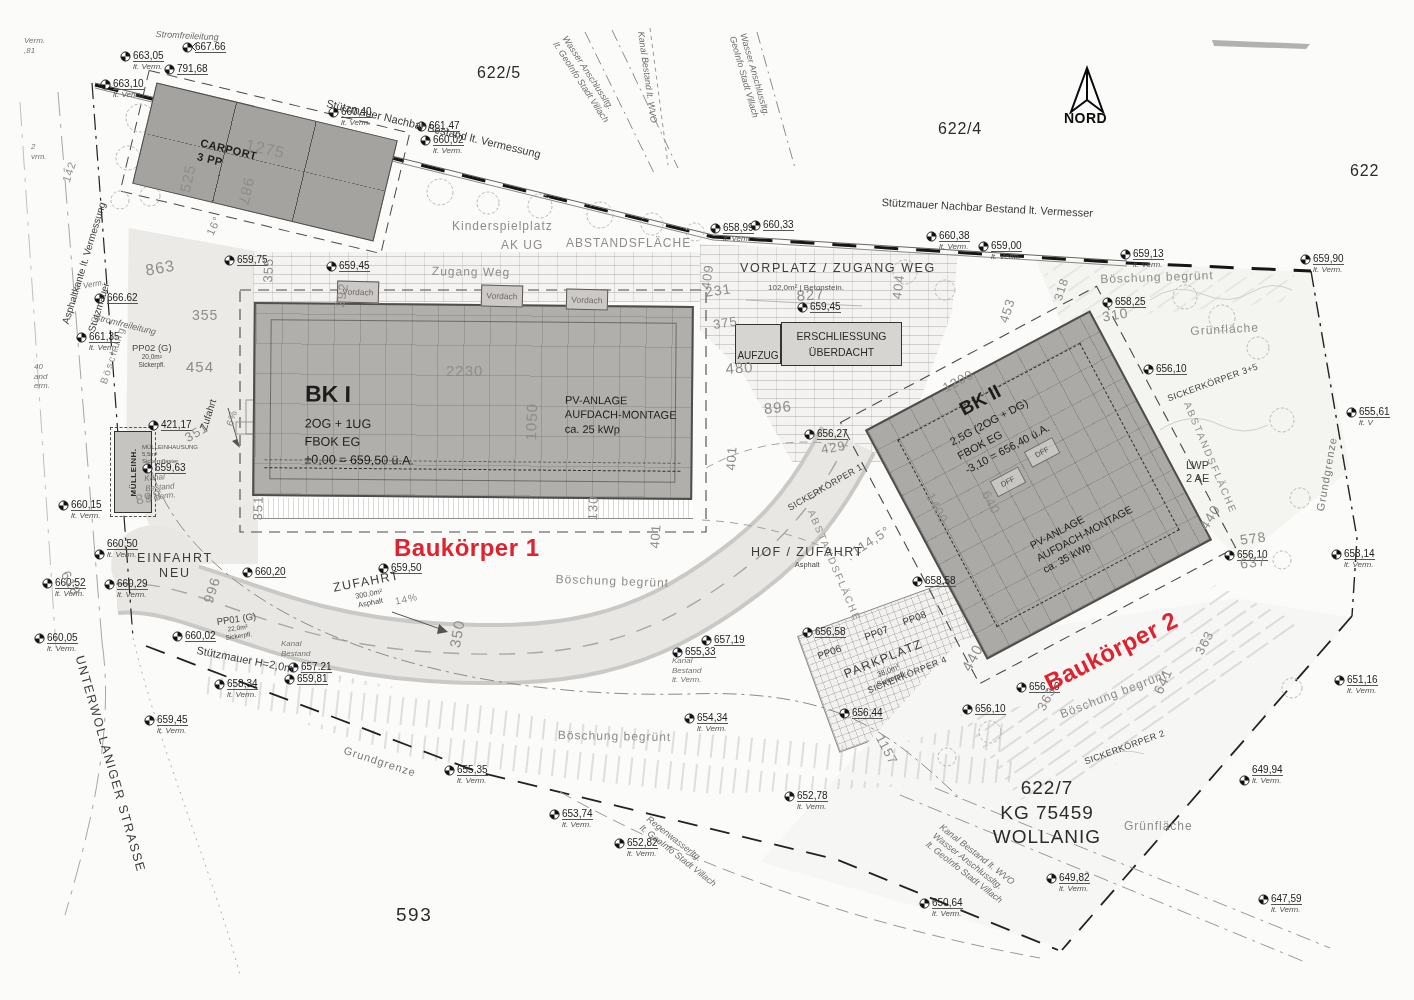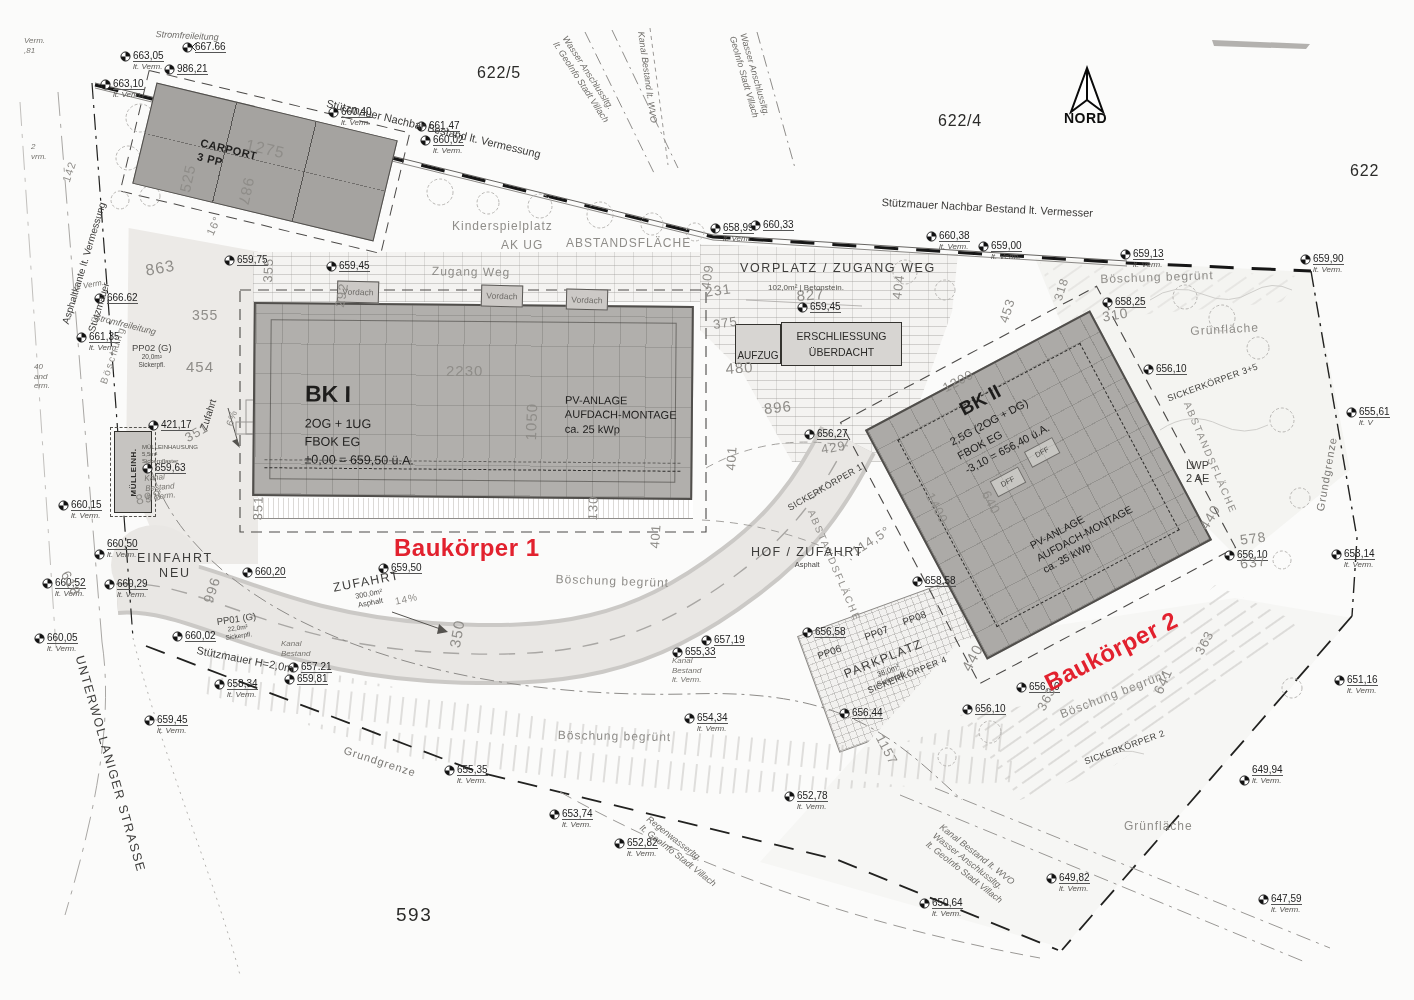--- a/index.html
+++ b/index.html
@@ -250,23 +250,28 @@
     <span style="display:block">ERSCHLIESSUNG</span>
     <span style="display:block">ÜBERDACHT</span>
   </div>
   <div class="muell" style="left:114px;top:431px;width:36px;height:80px;">
     <span>MÜLLEINH.</span>
   </div>
 
   <div class="lbl nord-label" style="left:1064px;top:110px;">NORD</div>
 
   <div class="lbl parcel" style="left:477px;top:64px;">622/5</div>
-  <div class="lbl parcel" style="left:938px;top:112px;">622/4</div>
+  <div class="lbl parcel" style="left:938px;top:120px;">622/4</div>
   <div class="lbl parcel" style="left:1350px;top:162px;">622</div>
   <div class="lbl parcel" style="left:396px;top:904px;font-size:19px;letter-spacing:1.5px;">593</div>
+  <div class="lbl parcel-block" style="left:972px;top:776px;width:150px;">
+    <span style="display:block">622/7</span>
+    <span style="display:block">KG 75459</span>
+    <span style="display:block">WOLLANIG</span>
+  </div>
 
   <div class="lbl red" style="left:394px;top:534px;">Baukörper 1</div>
   <div class="lbl red" style="left:1040px;top:672px;transform:rotate(-27deg);">Baukörper 2</div>
 
 <div class="survey" style="left: 120px; top: 50px;">
       <svg class="mk" width="11" height="11" viewBox="0 0 12 12" style="flex:none;margin-top:1px">
         <circle cx="6" cy="6" r="5" fill="#fff" stroke="#111"></circle>
         <path d="M6 6 L6 1 A5 5 0 0 1 11 6 Z" fill="#111"></path>
         <path d="M6 6 L6 11 A5 5 0 0 1 1 6 Z" fill="#111"></path>
       </svg>
@@ -275,21 +280,21 @@
         <span class="sub">lt. Verm.</span>
       </div>
     </div>
     <div class="survey" style="left: 164px; top: 63px;">
       <svg class="mk" width="11" height="11" viewBox="0 0 12 12" style="flex:none;margin-top:1px">
         <circle cx="6" cy="6" r="5" fill="#fff" stroke="#111"></circle>
         <path d="M6 6 L6 1 A5 5 0 0 1 11 6 Z" fill="#111"></path>
         <path d="M6 6 L6 11 A5 5 0 0 1 1 6 Z" fill="#111"></path>
       </svg>
       <div class="col">
-        <span class="val">986,21</span>
+        <span class="val">791,68</span>
       </div>
     </div>
     <div class="survey" style="left: 100px; top: 78px;">
       <svg class="mk" width="11" height="11" viewBox="0 0 12 12" style="flex:none;margin-top:1px">
         <circle cx="6" cy="6" r="5" fill="#fff" stroke="#111"></circle>
         <path d="M6 6 L6 1 A5 5 0 0 1 11 6 Z" fill="#111"></path>
         <path d="M6 6 L6 11 A5 5 0 0 1 1 6 Z" fill="#111"></path>
       </svg>
       <div class="col">
         <span class="val">663,10</span>

